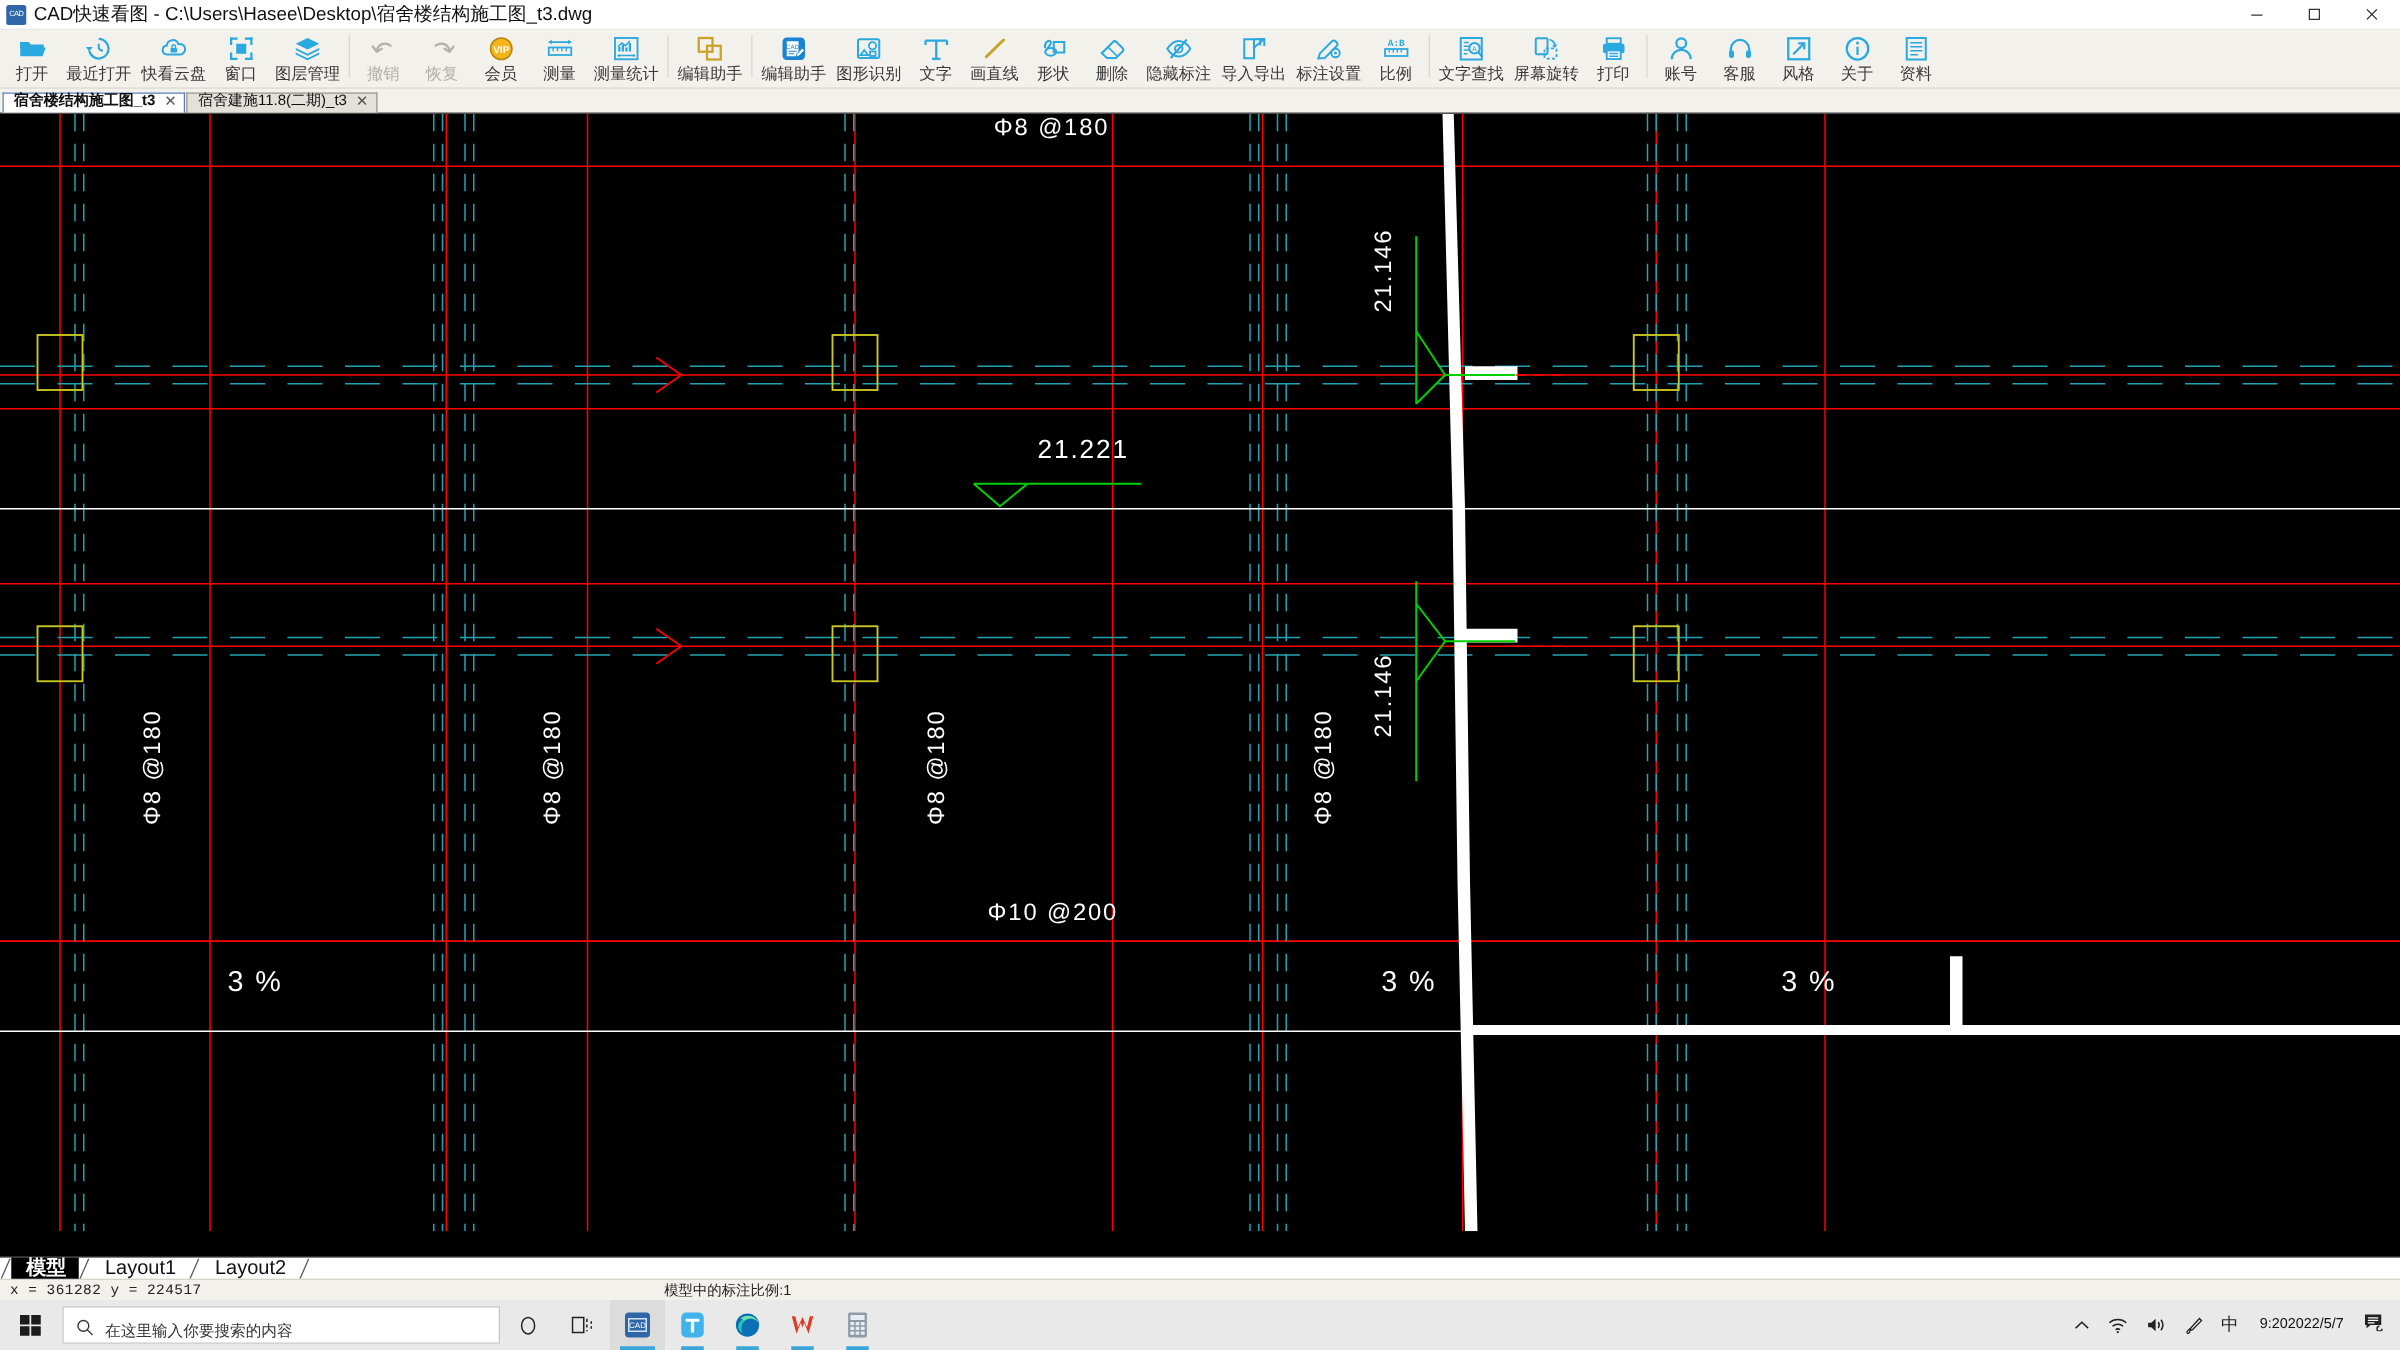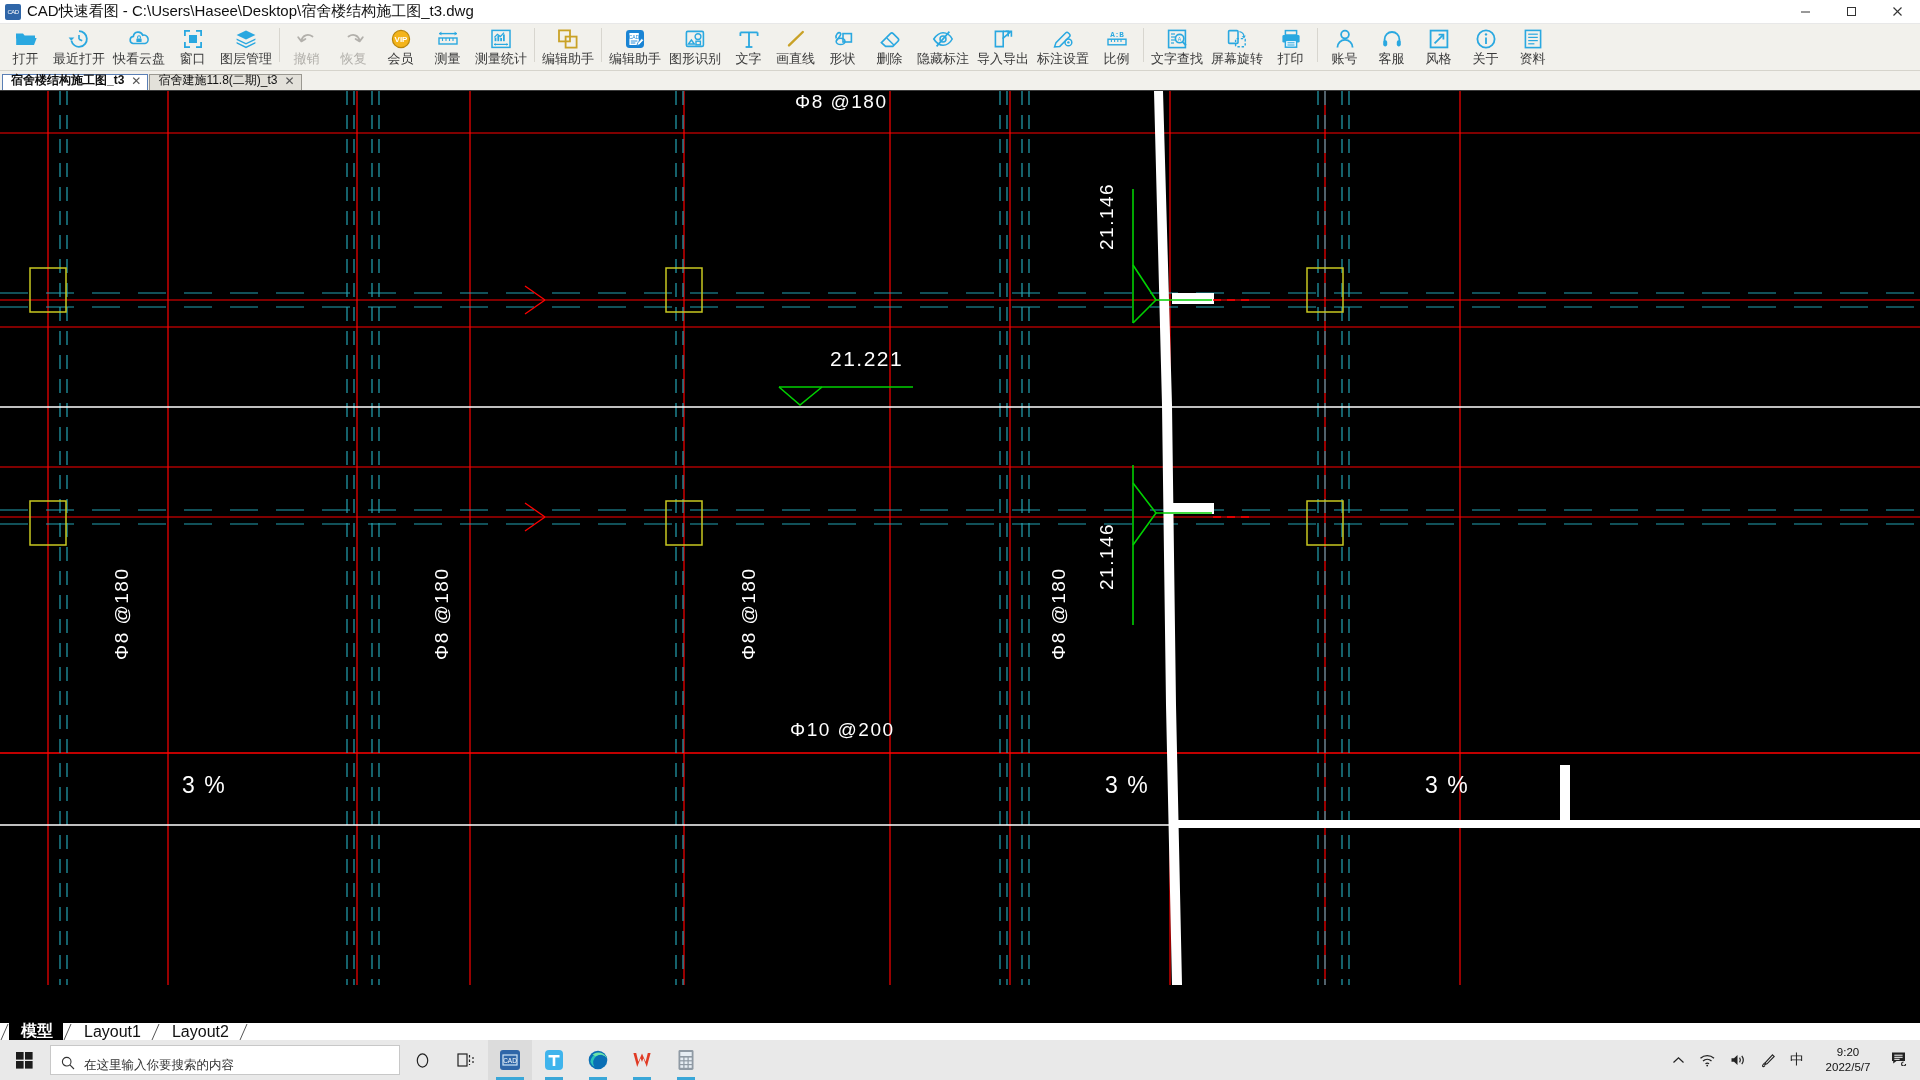--- a/index.html
+++ b/index.html
@@ -115,21 +115,21 @@
     background: #3aa7d8;
   }
   .tb-icon.open::after {
     content: ""; position: absolute; bottom: 0; left: 13px; right: 13px; height: 3px;
     background: #3aa7d8;
   }
   .tb-spacer { flex: 1 1 auto; }
   .tray { display: flex; align-items: center; height: 40px; }
   .tray .titem { padding: 0 7px; display: flex; align-items: center; justify-content: center; font-size: 13px; color: #222; }
   .tray .clock {
-    display: flex; flex-direction: column; align-items: center; justify-content: center;
+    display: flex; align-items: center; justify-content: center;
     font-size: 11.5px; color: #111; line-height: 1.32; padding: 0 10px; min-width: 74px;
   }
   .tray .notif { padding: 0 12px 0 6px; }
   svg { shape-rendering: geometricPrecision; }
 </style>
 </head>
 <body>
 
 <div id="app">
 
@@ -611,20 +611,24 @@
         </svg>
       </div>
       <div class="ltab">Layout2</div>
       <div class="lsl">
         <svg width="9" height="18" viewBox="0 0 9 18">
           <line x1="1" y1="17" x2="8" y2="1" stroke="#555" stroke-width="1"></line>
         </svg>
       </div>
     </div>
 
+  <div class="statusbar">
+    <div class="coords">x = 361282  y = 224517</div>
+    <div class="scale">模型中的标注比例:1</div>
+  </div>
 
   <div class="taskbar">
     <div class="tb-start">
       <svg width="17" height="17" viewBox="0 0 17 17">
         <rect x="0" y="0" width="7.6" height="7.6" fill="#1c1c1c"></rect>
         <rect x="9" y="0" width="7.6" height="7.6" fill="#1c1c1c"></rect>
         <rect x="0" y="9" width="7.6" height="7.6" fill="#1c1c1c"></rect>
         <rect x="9" y="9" width="7.6" height="7.6" fill="#1c1c1c"></rect>
       </svg>
     </div>

